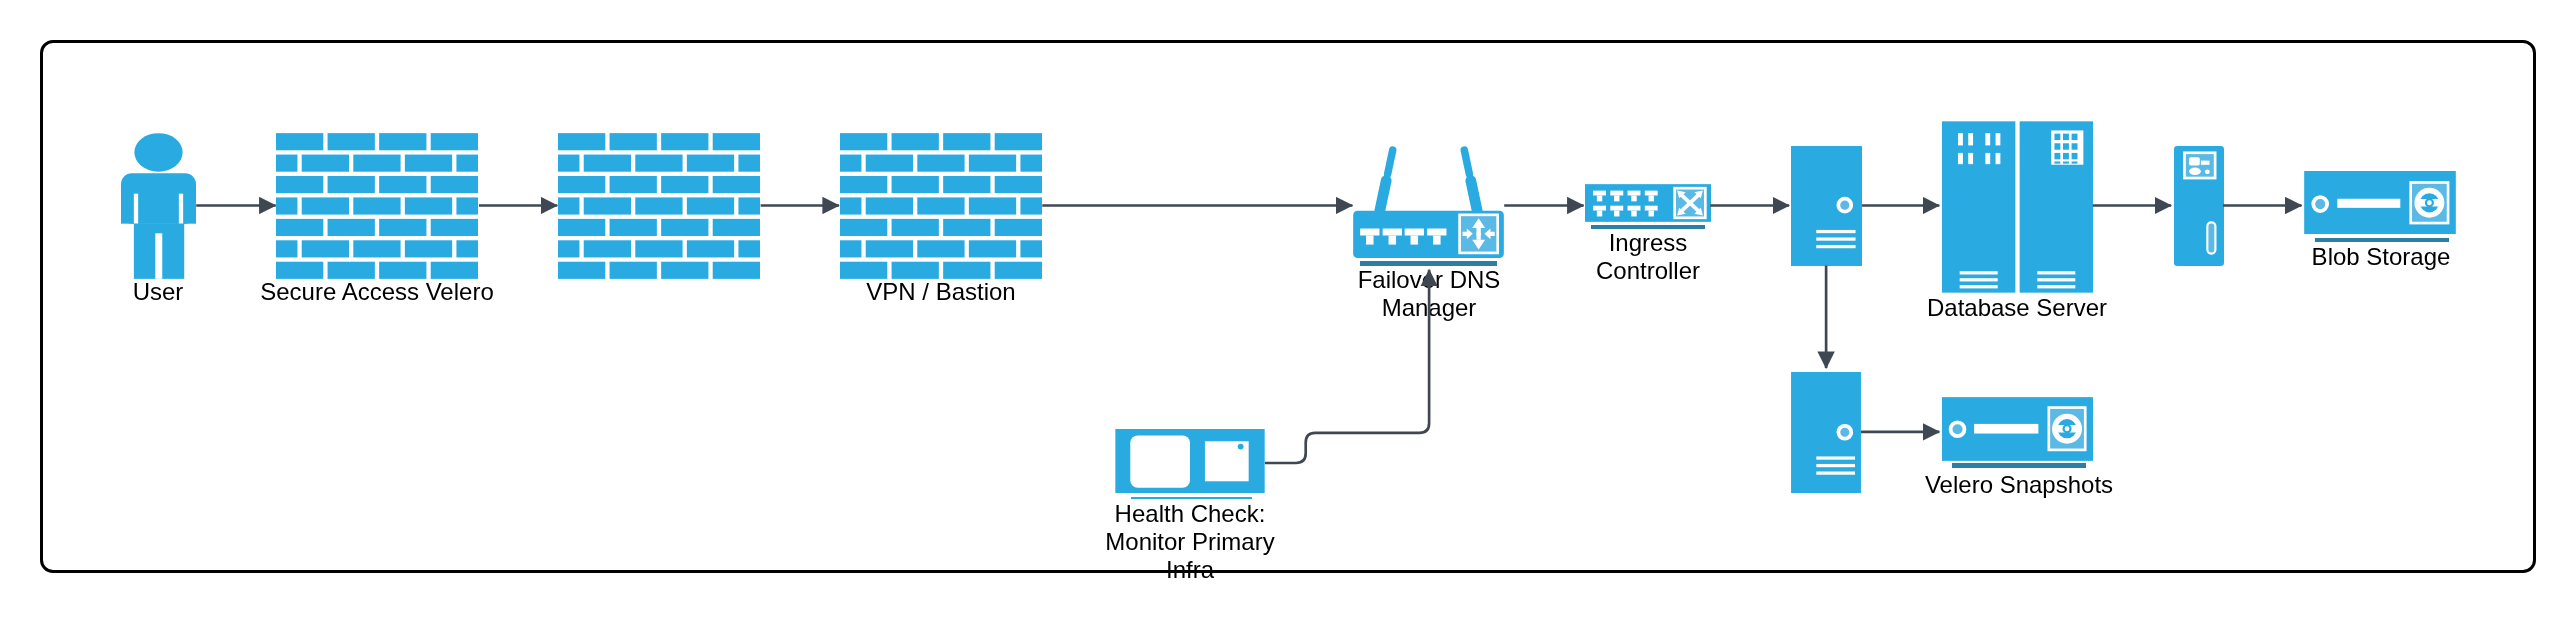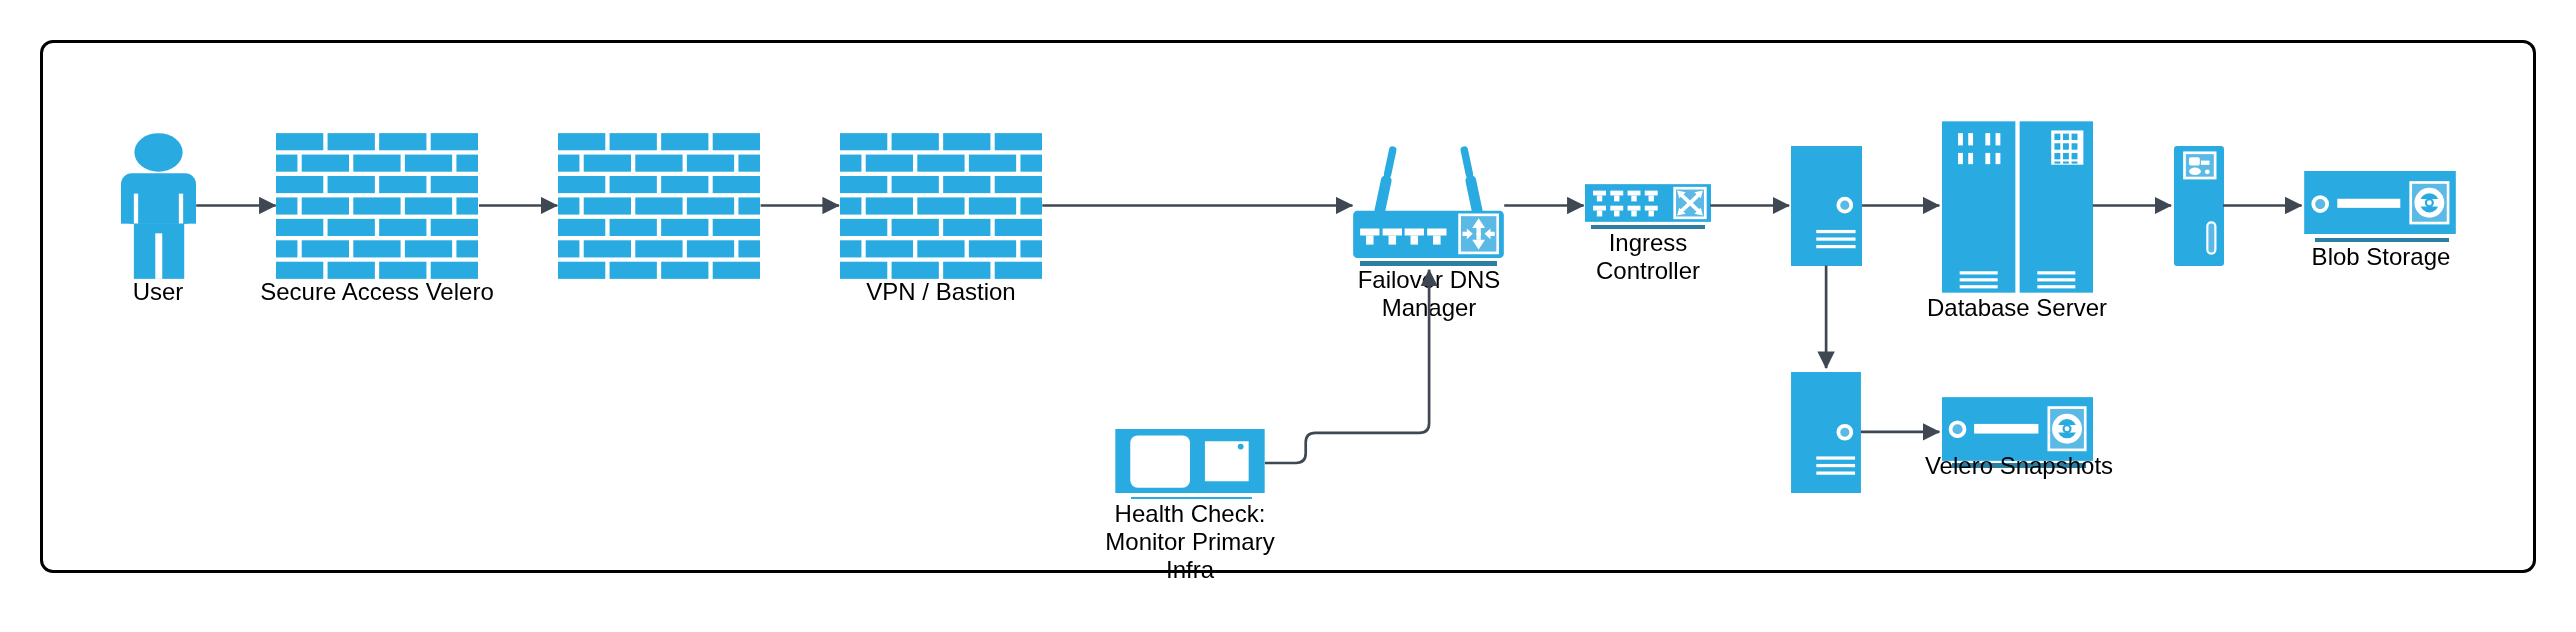--- a/index.html
+++ b/index.html
@@ -351,21 +351,21 @@
       <rect class="f-light" x="202" y="22" width="63" height="74"></rect>
       <g>
         <circle class="f-white" cx="233.5" cy="59" r="28"></circle>
         <circle class="f-blue" cx="233.5" cy="59" r="18"></circle>
         <rect class="f-white" x="212.5" y="52" width="42" height="14" rx="5"></rect>
         <circle class="f-white" cx="233.5" cy="59" r="6.5" stroke="var(--blue)" stroke-width="4"></circle>
       </g>
     </svg>
   </div>
   <div class="shadowbar" style="left:1952px;top:463px;width:134px;height:4.8px"></div>
-  <div class="label" style="left:2019px;top:452px">Velero Snapshots</div>
+  <div class="label" style="left:2019px;top:471px">Velero Snapshots</div>
 
   <svg id="edges" width="2576" height="632" viewBox="0 0 4800 1178">
     <defs>
       <marker id="arrowhead" viewBox="0 0 10 10" refX="9.5" refY="5" markerWidth="6.5" markerHeight="6.5" orient="auto-start-reverse">
         <path d="M 0 0 L 10 5 L 0 10 z" fill="var(--arrow)"></path>
       </marker>
     </defs>
     <g id="edge-paths">
         <path d="M 365 383 L 513 383" class="edge" marker-end="url(#arrowhead)"></path>
         <path d="M 892 383 L 1038 383" class="edge" marker-end="url(#arrowhead)"></path>

